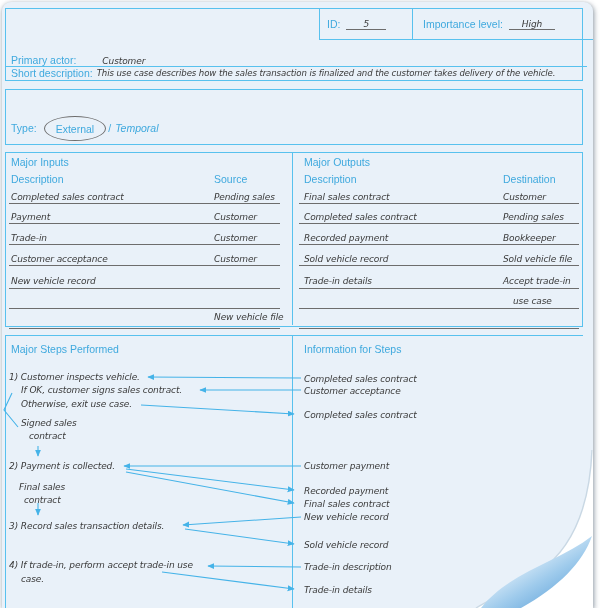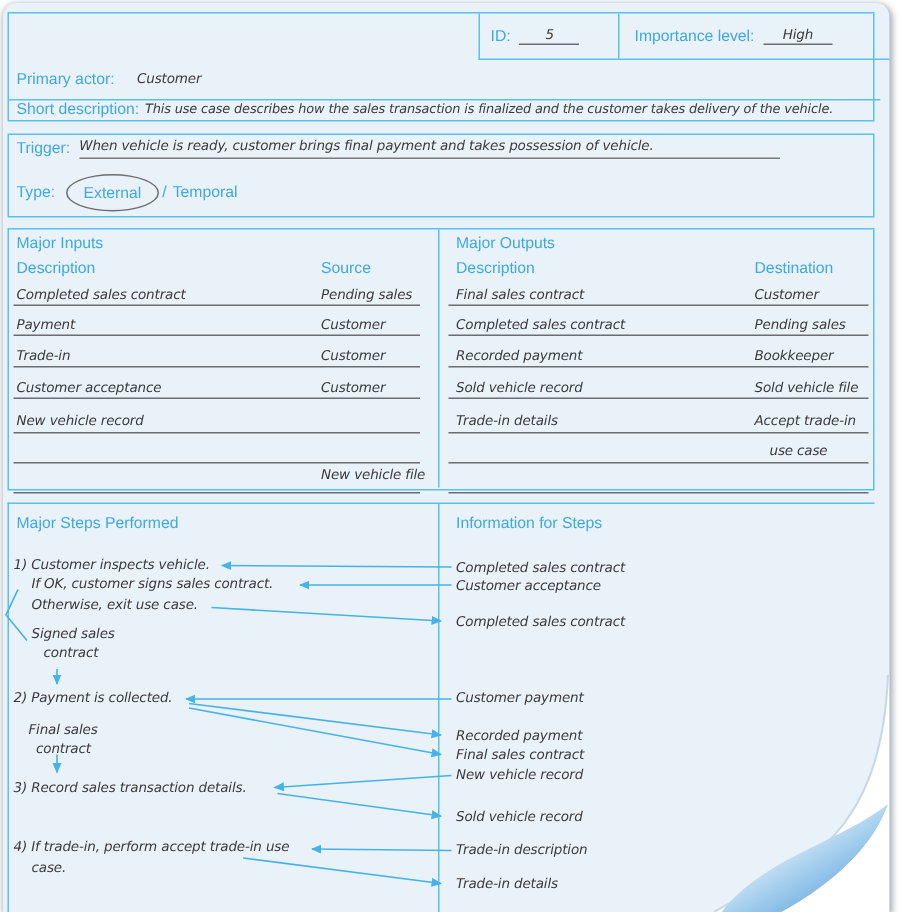--- a/index.html
+++ b/index.html
@@ -31,41 +31,37 @@
 
     <div class="cellrow" style="left:313px;top:0;width:85px;height:30px;border-left:1.5px solid #58c1ee;border-bottom:1.5px solid #58c1ee;padding-left:7px;gap:6px;">
       <span class="blue">ID:</span>
       <span class="hand uline" style="display:inline-block;width:40px;text-align:center;">5</span>
     </div>
     <div class="cellrow" style="left:406px;top:0;width:177px;height:30px;border-left:1.5px solid #58c1ee;border-bottom:1.5px solid #58c1ee;padding-left:10px;gap:6px;">
       <span class="blue">Importance level:</span>
       <span class="hand uline" style="display:inline-block;width:46px;text-align:center;">High</span>
     </div>
 
-    <div class="cellrow" style="left:0;top:30px;width:576px;height:27px;border-bottom:1.5px solid #58c1ee;padding-left:5px;gap:15px;">
+    <div class="cellrow" style="left:0;top:30px;width:576px;height:27px;border-bottom:1.5px solid #58c1ee;padding-left:5px;gap:26px;align-items:flex-end;">
       <span class="blue">Primary actor:</span>
       <span class="hand">Customer</span>
     </div>
 
     <div class="cellrow" style="left:0;top:57px;width:576px;height:13px;padding-left:5px;gap:4px;">
       <span class="blue">Short description:</span>
       <span class="hand" style="font-size:8.6px;">This use case describes how the sales transaction is finalized and the customer takes delivery of the vehicle.</span>
     </div>
   </div>
 
   <div class="box" style="left:3px;top:87px;width:578px;height:56px;">
-    <div class="cellrow" style="left:0;top:3px;width:576px;height:16px;padding-left:5px;gap:6px;align-items:flex-start;">
-      <span class="blue">Trigger:</span>
-      <span class="hand uline" style="display:inline-block;width:467px;padding-bottom:2px;border-bottom-color:#7a7a7a;">When vehicle is ready, customer brings final payment and takes possession of vehicle.</span>
-    </div>
     <div class="cellrow" style="left:0;top:24px;width:576px;height:28px;padding-left:5px;gap:7px;">
       <span class="blue">Type:</span>
       <span class="ellipse"><span class="blue">External</span></span>
       <span class="blue" style="margin-left:-5px;">/ </span>
-      <span class="blue" style="margin-left:-3px;">Temporal</span>
+      <span class="blue" style="margin-left:-3px;font-style:italic;">Temporal</span>
     </div>
   </div>
 
   <div class="box" style="left:3px;top:150px;width:578px;height:175px;">
     <div class="vdiv" style="left:286px;top:0;height:172px;"></div>
 
     <span class="abs blue" style="left:5px;top:3px;">Major Inputs</span>
     <span class="abs blue" style="left:5px;top:20px;">Description</span>
     <span class="abs blue" style="left:208px;top:20px;">Source</span>
 

